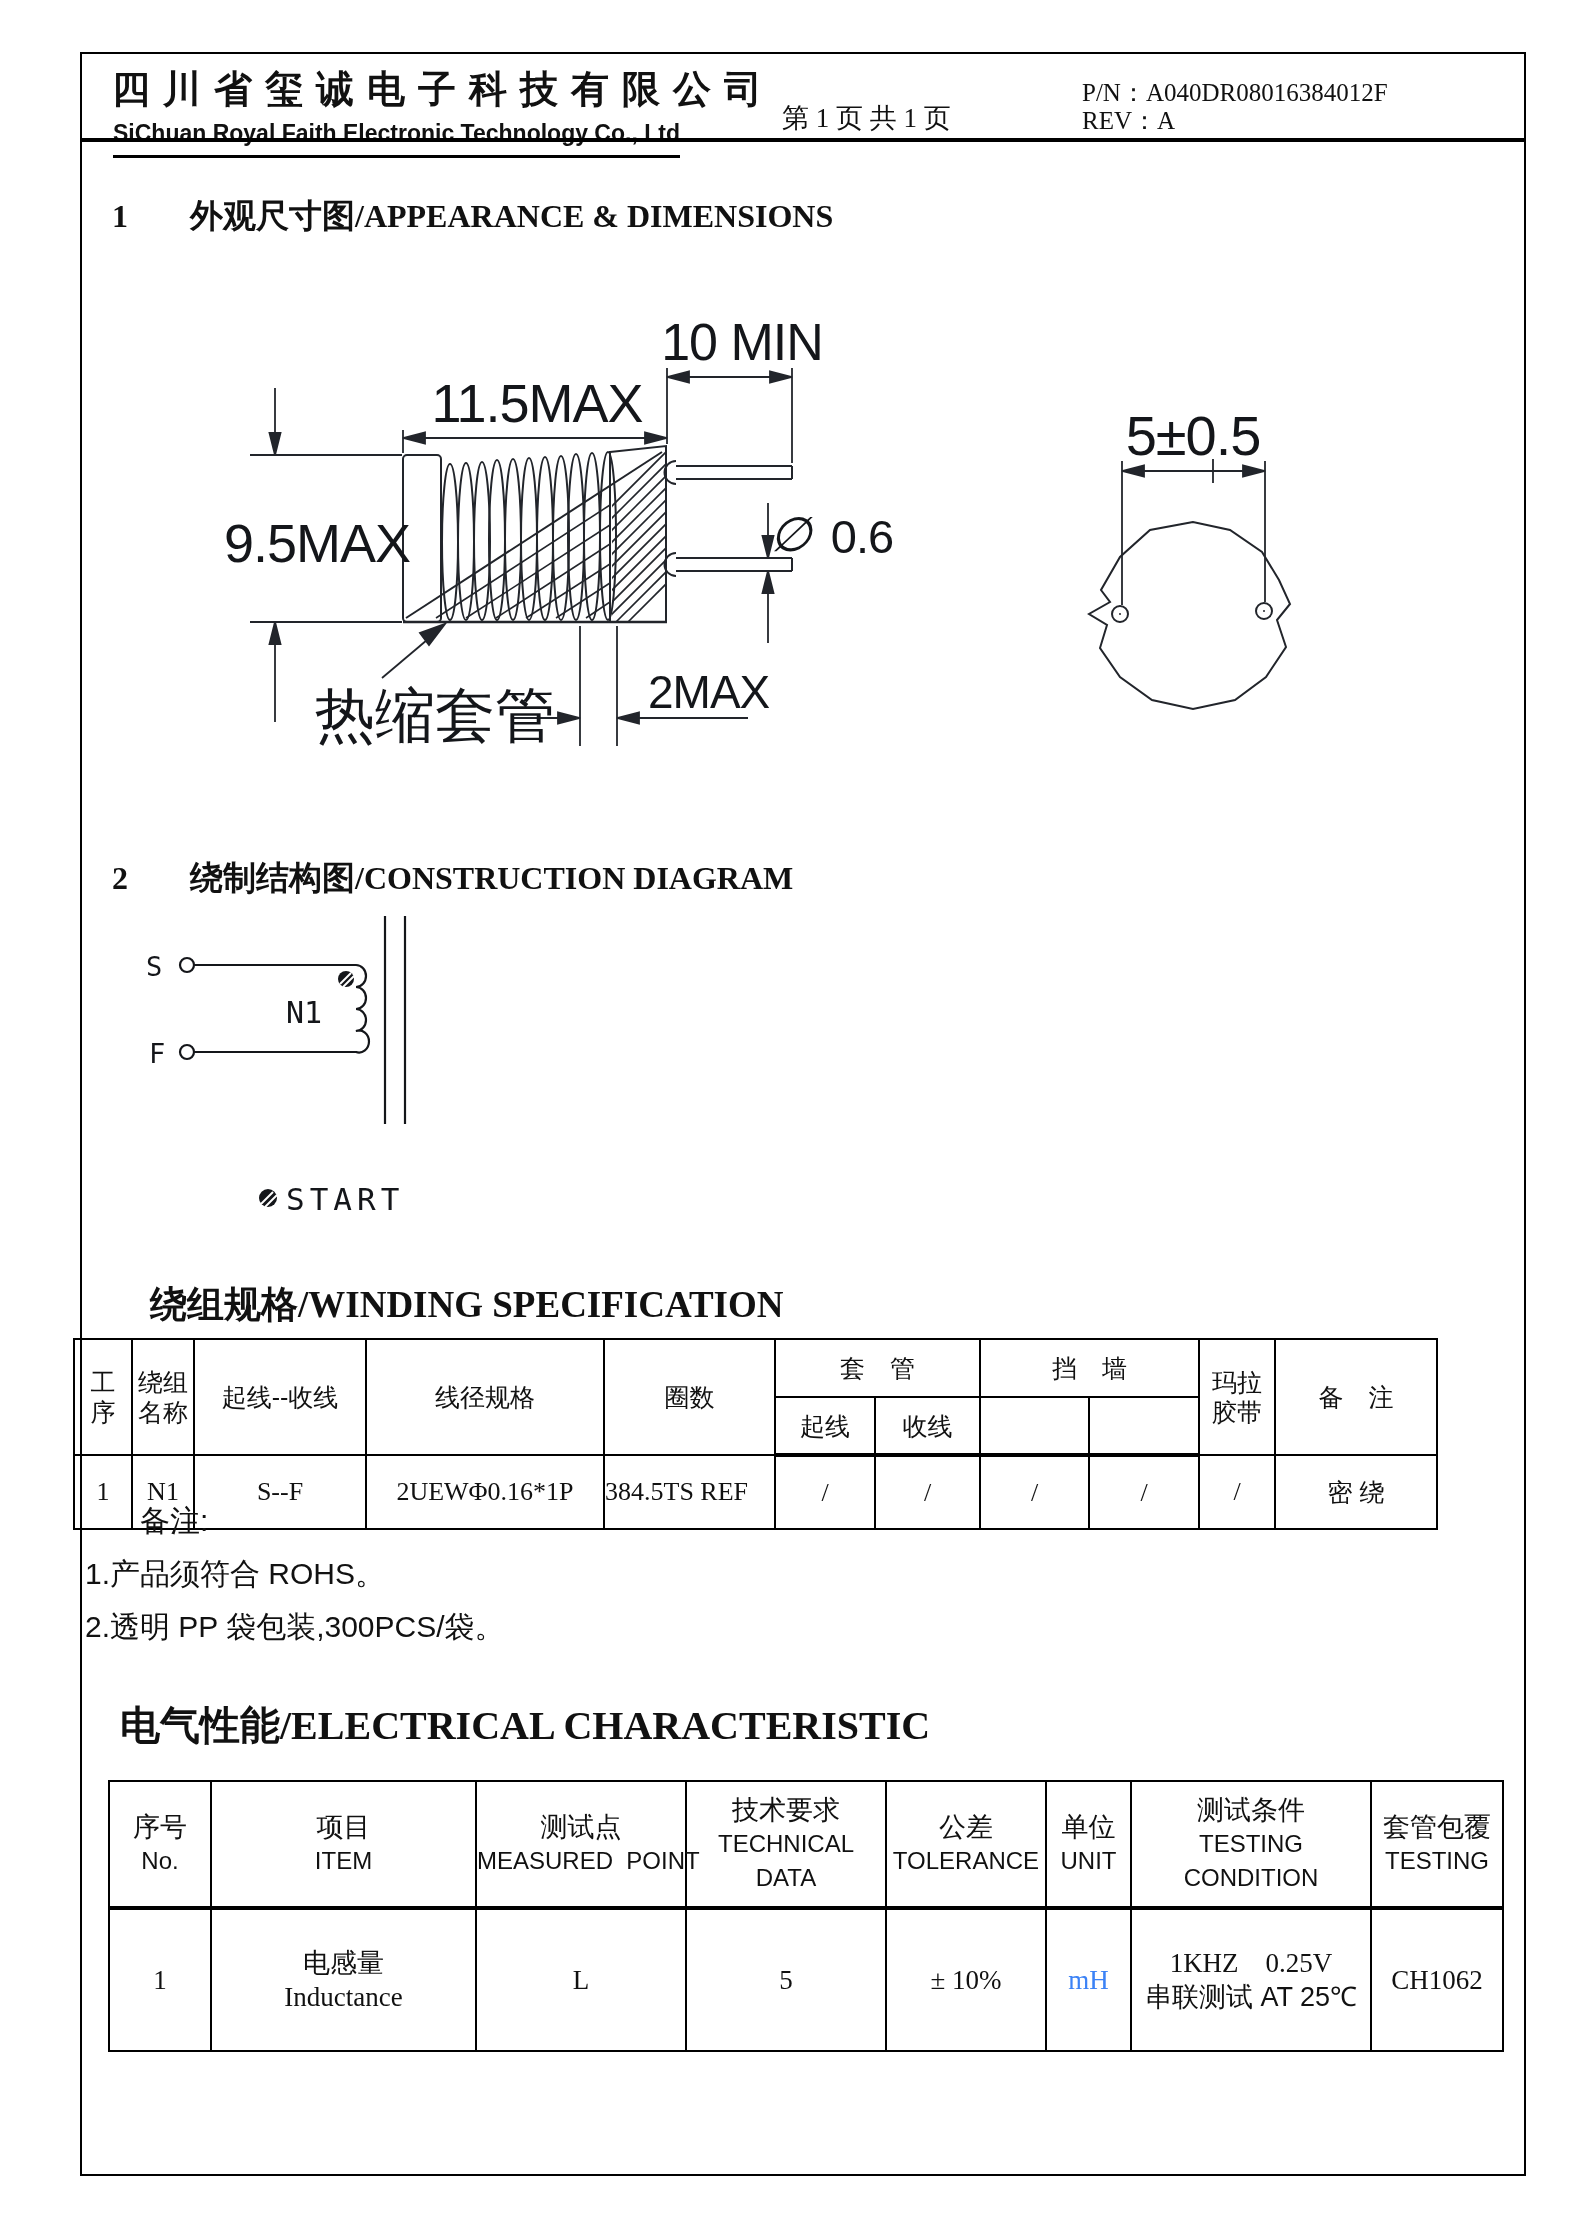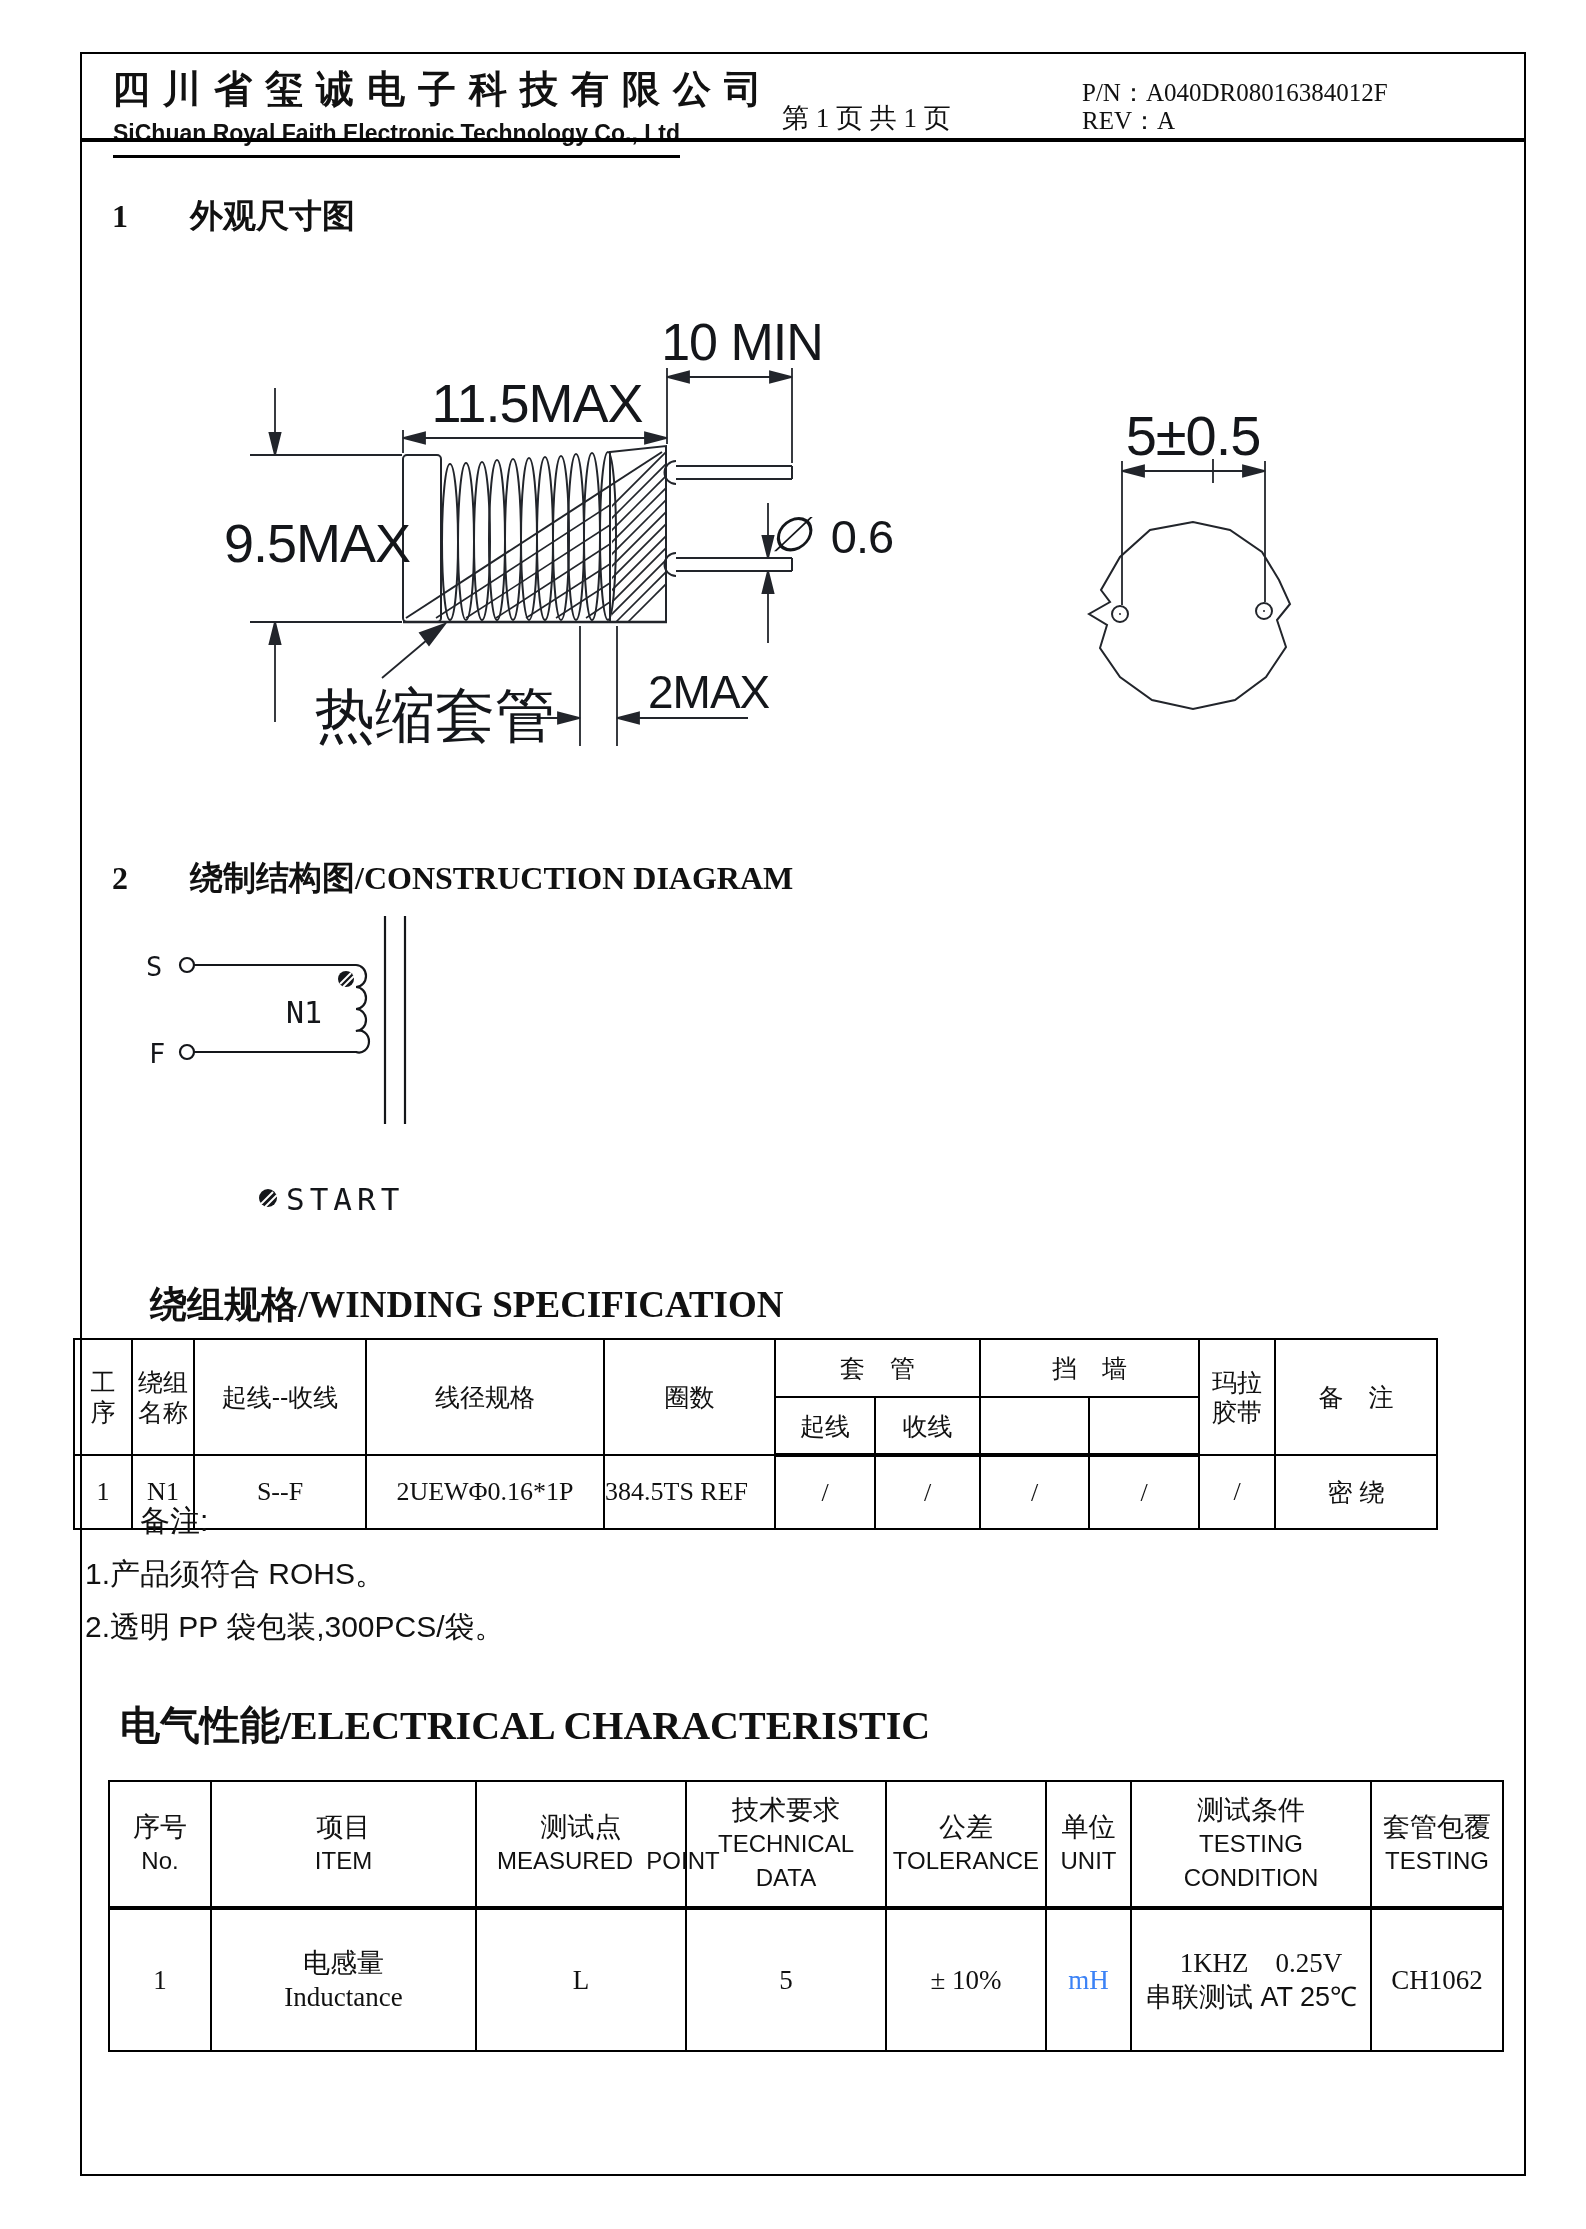--- a/index.html
+++ b/index.html
@@ -34,21 +34,21 @@
   #winding-table{left:73px;top:1338px;width:1363px;font-size:25px;}
   #winding-table td{border:2px solid #000;text-align:center;vertical-align:middle;padding:0;line-height:30px;}
   #winding-table tr.hdr-bottom td{border-bottom:4px solid #000;}
   #winding-table .cad{font-family:"Liberation Serif",serif;font-size:26px;}
   #elec-table{left:108px;top:1780px;width:1394px;font-size:27px;}
   #elec-table td{border:2px solid #000;text-align:center;vertical-align:middle;padding:0;line-height:34px;}
   #elec-table tr.hdr td{border-bottom:4px solid #000;height:124px;}
   #elec-table tr.data td{height:140px;}
   #elec-table .en{font-size:24px;}
   #elec-table .serif{font-family:"Liberation Serif",serif;}
-  .pre{white-space:pre;padding-left:20px;}
+  .pre{white-space:pre;}
   .red{color:#3b82f6;}
   svg text{fill:#14161a;}
   .dimtxt{font-family:"Liberation Sans",sans-serif;letter-spacing:-1px;}
   .cadmono{font-family:"DejaVu Sans Mono",monospace;}
 </style>
 </head>
 <body>
 
 <div id="canvas">
 
@@ -57,20 +57,21 @@
   <div class="abs" id="company-cn">四川省玺诚电子科技有限公司</div>
   <div class="abs" id="company-en">SiChuan Royal Faith Electronic Technology Co., Ltd</div>
   <div class="abs" id="page-info">第 1 页 共 1 页</div>
   <div class="abs" id="pn-line"><span>P/N：</span><span>A040DR08016384012F</span></div>
   <div class="abs" id="rev-line"><span>REV：</span><span>A</span></div>
   <div class="abs" id="header-rule"></div>
 
   <div class="abs sec-title" id="sec1-title">
     <span class="sec-no">1</span>
     <span class="t-cn">外观尺寸图</span>
+    <span class="t-en">/APPEARANCE &amp; DIMENSIONS</span>
   </div>
 
   <svg class="abs" style="left:0;top:0" width="1586" height="1300" viewBox="0 0 1586 1300">
     <defs>
       <clipPath id="clip-block">
           <rect x="612" y="444" width="55" height="179"></rect>
         </clipPath>
       <clipPath id="clip-tri">
           <polygon points="408,619 610,487 610,619"></polygon>
         </clipPath>

